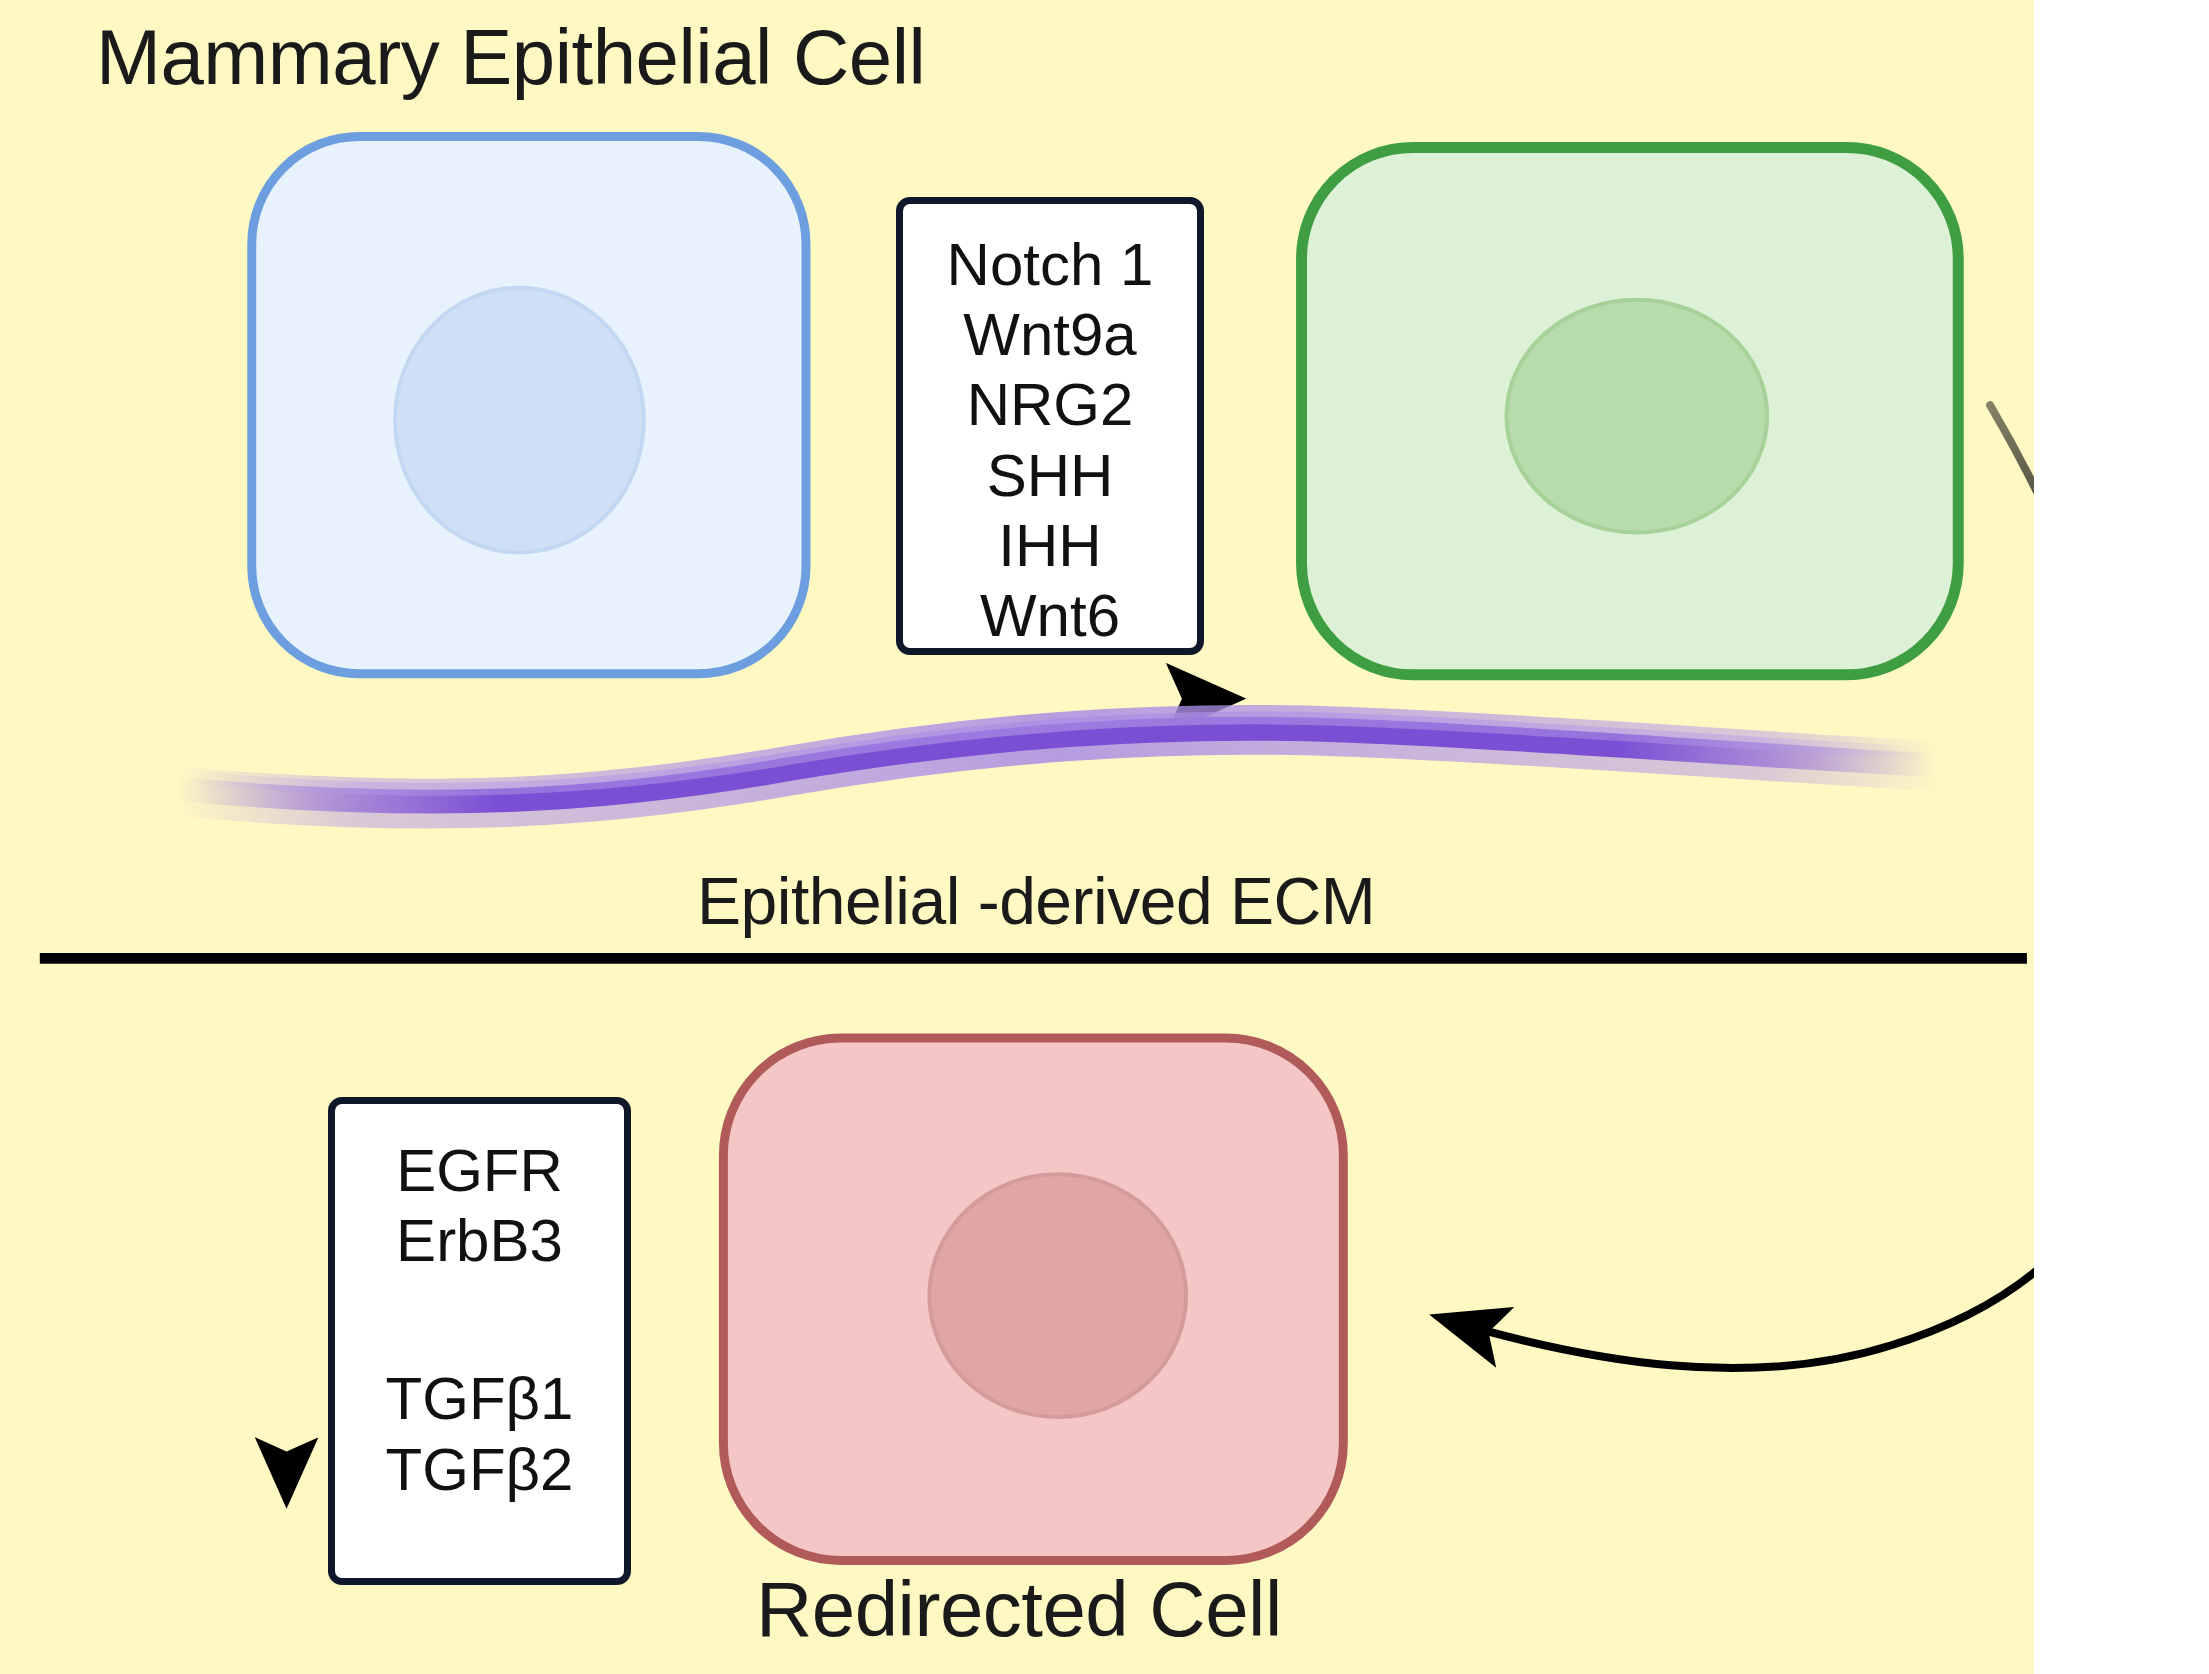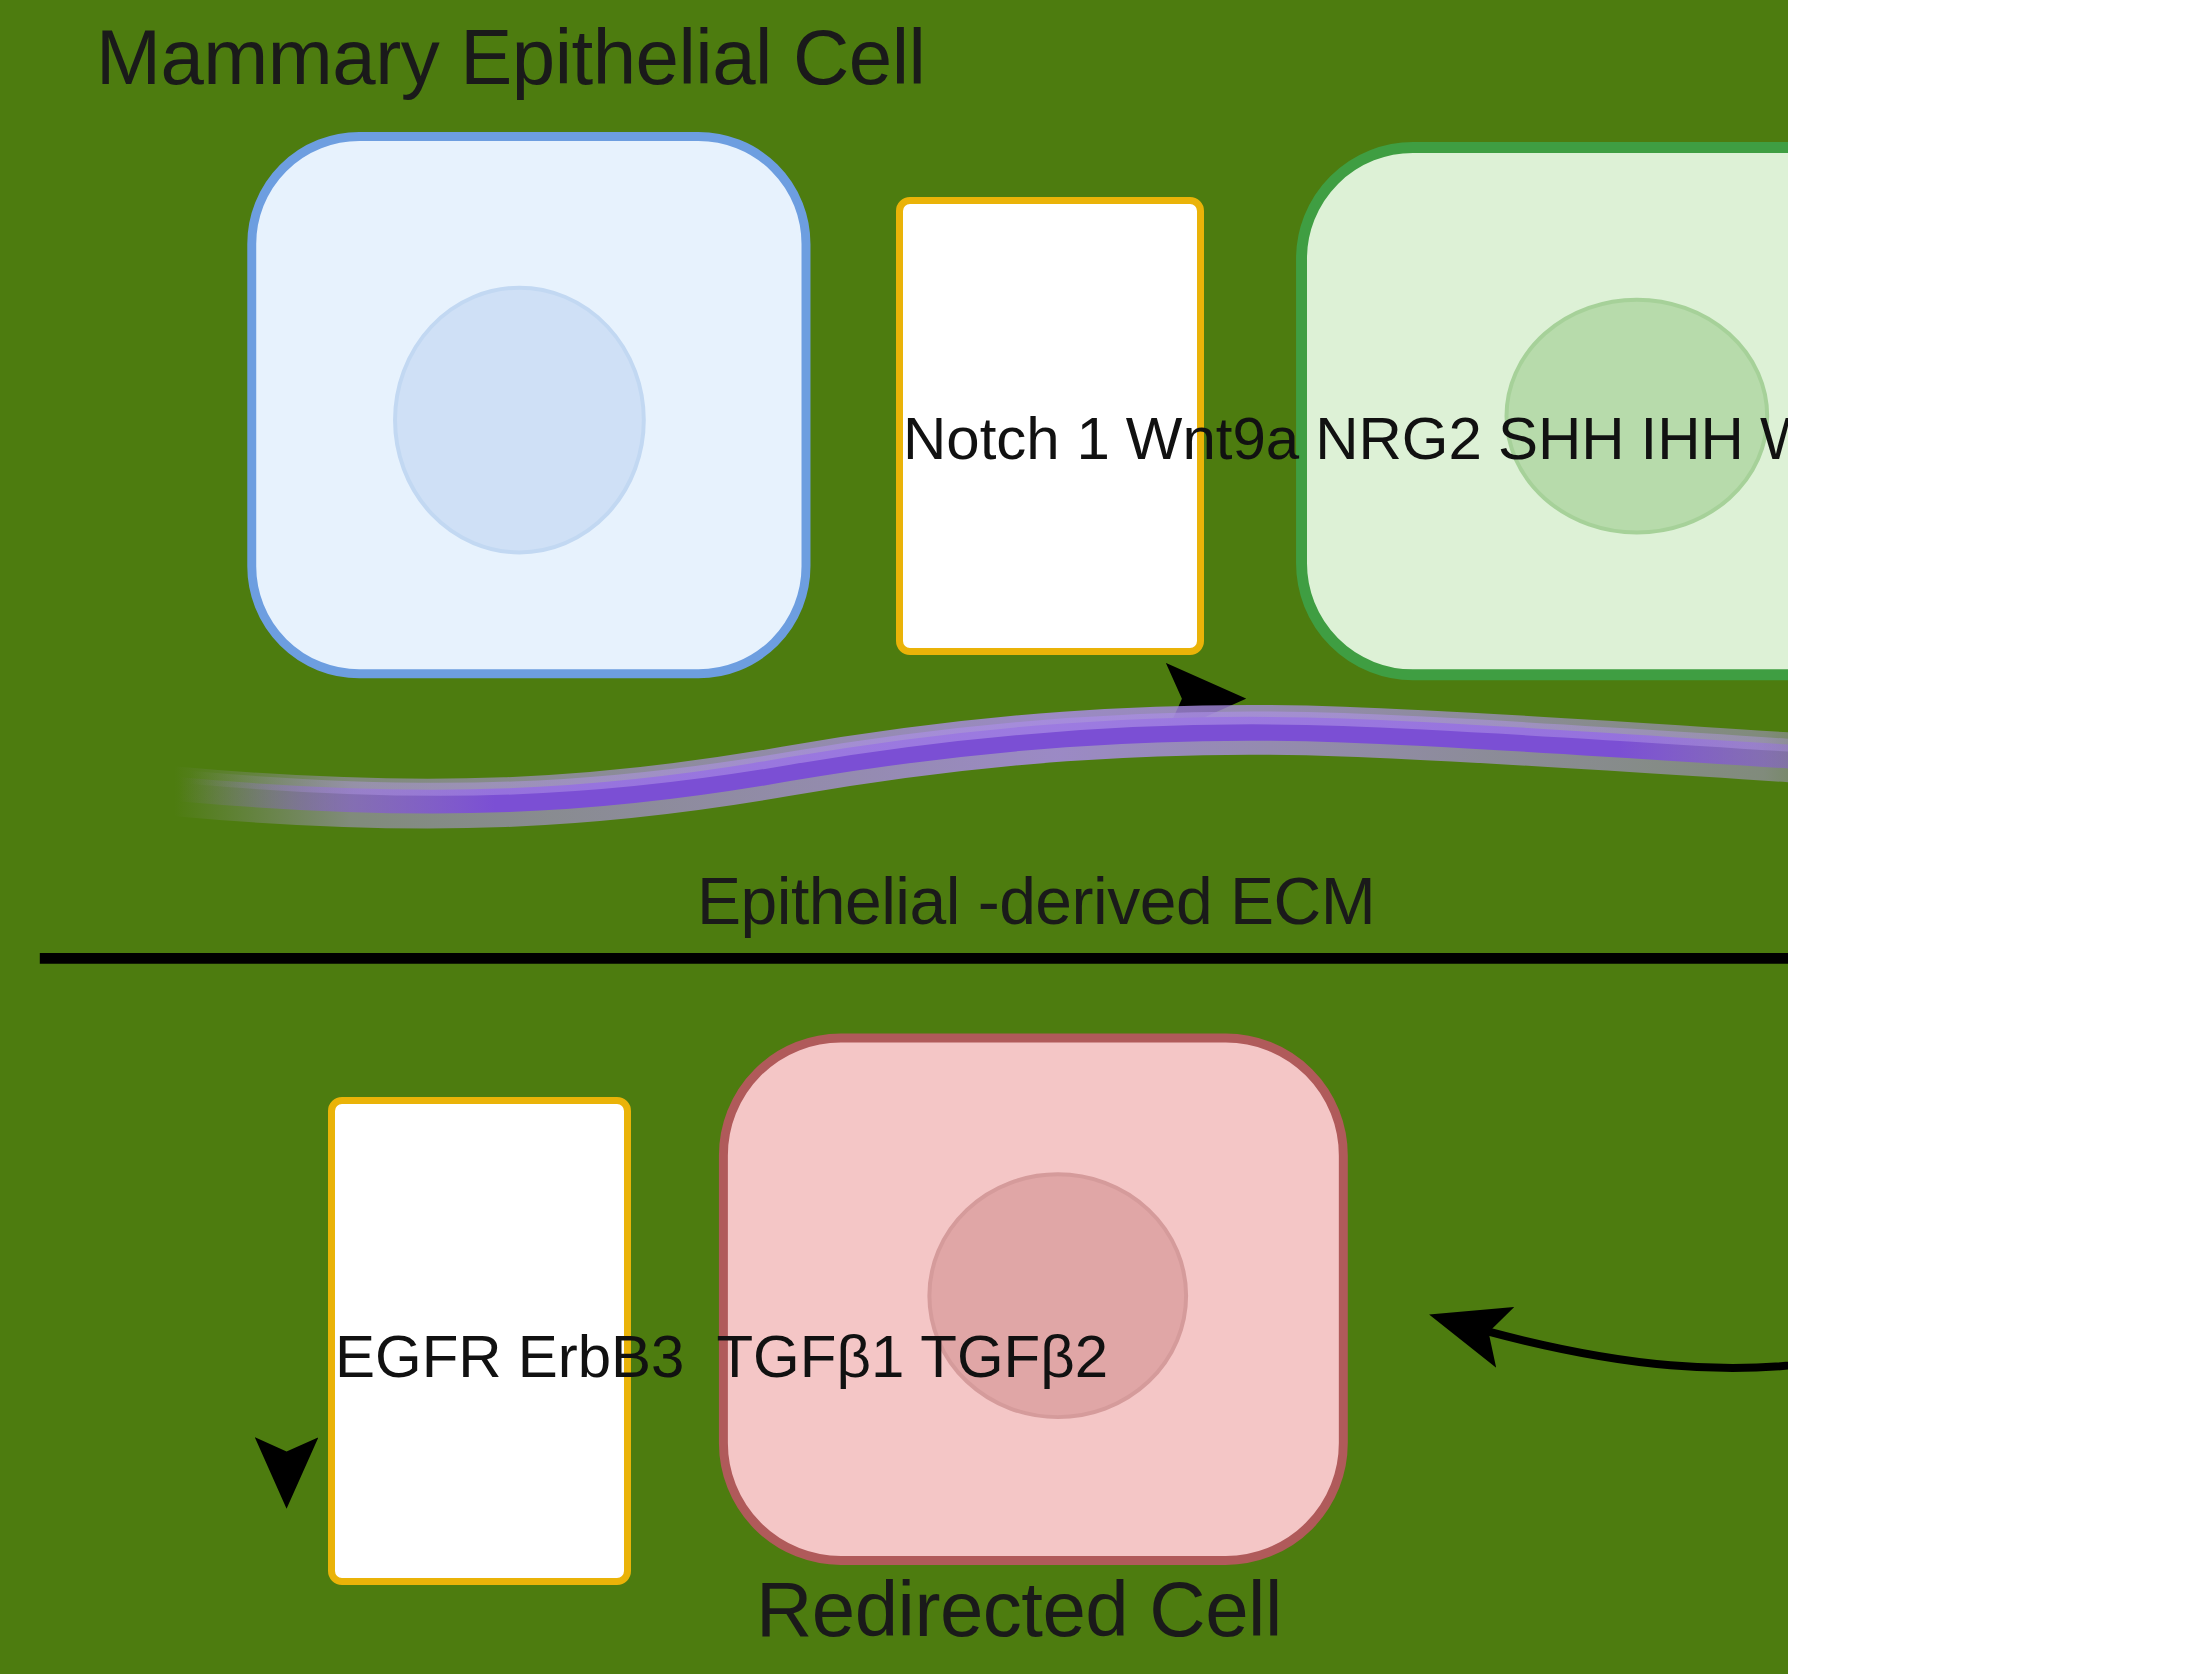--- a/index.html
+++ b/index.html
@@ -5,23 +5,23 @@
   html, body {
     margin: 0;
     padding: 0;
     background: #ffffff;
   }
   body {
     font-family: "Liberation Sans", sans-serif;
   }
   #figure {
     position: relative;
-    width: 1788px;
+    width: 2034px;
     height: 1675px;
-    background: #4d7c0f;
+    background: #fef9c3;
     overflow: hidden;
   }
   #figure svg.layer {
     position: absolute;
     top: 0;
     left: 0;
     width: 2210px;
     height: 1675px;
   }
   .lbl {
@@ -35,26 +35,26 @@
     font-size: 78px;
     letter-spacing: -0.5px;
   }
   .ecm-lbl {
     font-size: 66px;
     letter-spacing: -0.5px;
   }
   .gene-box {
     position: absolute;
     background: #ffffff;
-    border: 7px solid #eab308;
+    border: 7px solid #0f172a;
     border-radius: 14px;
     box-sizing: border-box;
     display: flex;
+    flex-direction: column;
     align-items: center;
-    gap: 16px;
   }
   .gene-item {
     font-size: 60px;
     color: #111111;
     line-height: 1.17;
     font-family: "Liberation Sans", sans-serif;
     white-space: nowrap;
   }
   .gene-gap {
     height: 88px;

